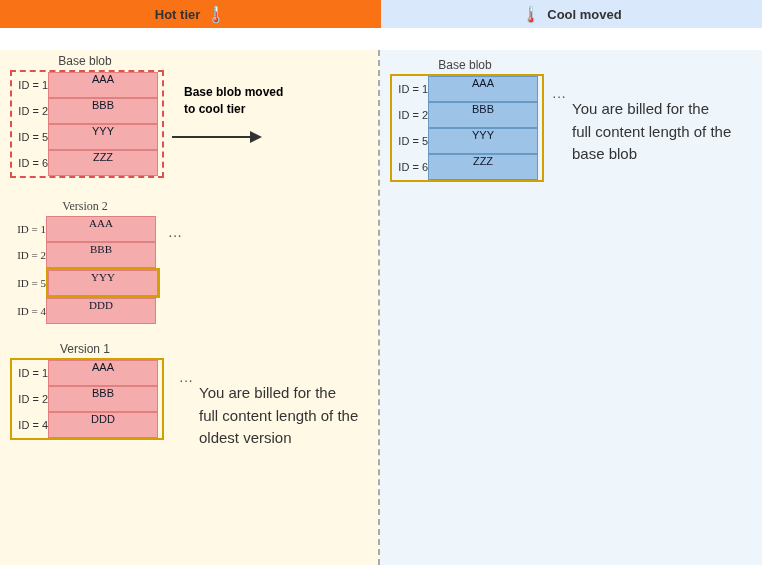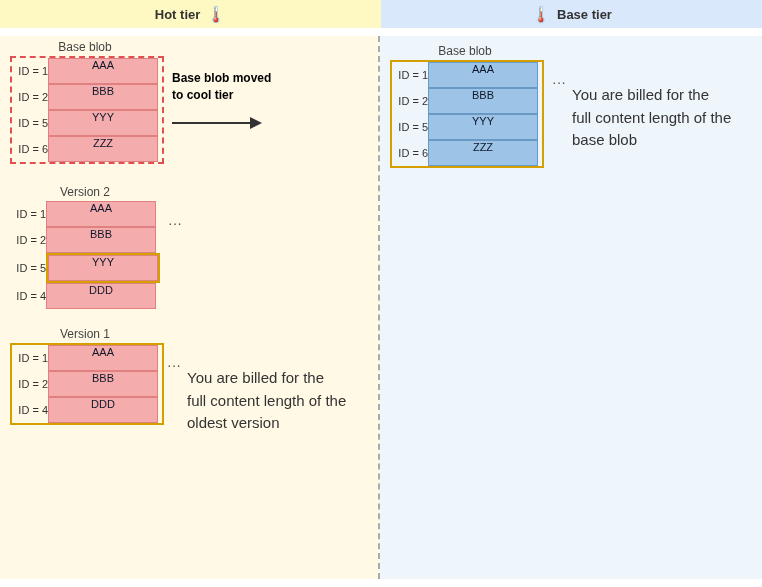--- a/index.html
+++ b/index.html
@@ -10,21 +10,21 @@
       width: 762px;
       height: 587px;
       overflow: hidden;
     }
 
     .header-bar {
       display: flex;
       height: 28px;
     }
     .hot-tier-header {
-      background: #fef9c3;
+      background: #f97316;
       flex: 1;
       display: flex;
       align-items: center;
       justify-content: center;
       font-weight: bold;
       font-size: 13px;
       color: #333;
       gap: 6px;
     }
     .cool-tier-header {
@@ -34,21 +34,21 @@
       align-items: center;
       justify-content: center;
       font-weight: bold;
       font-size: 13px;
       color: #333;
       gap: 6px;
     }
 
     .main-content {
       display: flex;
-      padding: 8px 0;
+      padding: 22px 0;
       height: 559px;
     }
 
     
     .left-side {
       width: 380px;
       padding: 4px 10px;
       display: flex;
       flex-direction: column;
       gap: 12px;
@@ -164,21 +164,21 @@
 </head>
 <body>
 
 <div class="header-bar">
   <div class="hot-tier-header">
     <span>Hot tier</span>
     <span style="font-size:16px;">🌡️</span>
   </div>
   <div class="cool-tier-header">
     <span style="font-size:16px; color:#4472C4;">🌡️</span>
-    <span>Base tier</span>
+    <span>Cool moved</span>
   </div>
 </div>
 
 <div class="main-content">
 
   <div class="left-side">
 
     <div style="display:flex; flex-direction:row; align-items:flex-start; gap:8px;">
       <div>
         <div class="section-title" style="width:150px; text-align:center;">Base blob</div>
@@ -208,32 +208,32 @@
                 <td>
                     <div class="block-cell block-pink">ZZZ</div>
                   </td>
               </tr>
             </tbody>
           </table>
         </div>
       </div>
 
       <div style="display:flex; flex-direction:column; align-items:flex-start; padding-top:30px; gap:4px;">
-        <div class="label-text-bold" style="white-space:pre-line;">Base blob moved
+        <div class="label-text-bold" style="white-space:pre-line;margin-left:12px;">Base blob moved
 to cool tier</div>
         <div style="margin-top:4px;">
           <svg width="90" height="22" viewBox="0 0 90 22">
             <line x1="0" y1="11" x2="78" y2="11" stroke="#333" stroke-width="2"></line>
             <polygon points="78,5 90,11 78,17" fill="#333"></polygon>
           </svg>
         </div>
       </div>
     </div>
 
-    <div style="display:flex; flex-direction:row; align-items:flex-start; gap:8px; margin-top:6px;">
+    <div style="display:flex; flex-direction:row; align-items:flex-start; gap:8px; margin-top:6px;font-family:Liberation Serif, serif;">
       <div>
         <div class="section-title" style="width:150px; text-align:center;">Version 2</div>
         <table class="blob-table" style="width:150px;">
           <tbody>
             <tr>
               <td class="id-col">ID = 1</td>
               <td>
                   <div class="block-cell block-pink">AAA</div>
                 </td>
             </tr>
@@ -258,21 +258,21 @@
                 </td>
             </tr>
           </tbody>
         </table>
       </div>
       <div style="display:flex; align-items:flex-start; padding-top:30px; gap:2px;">
         <span class="dots">···</span>
       </div>
     </div>
 
-    <div style="display:flex; flex-direction:row; align-items:flex-start; gap:3px; margin-top:6px;">
+    <div style="display:flex; flex-direction:row; align-items:flex-start; gap:15px; margin-top:6px;">
       <div>
         <div class="section-title" style="width:150px; text-align:center;">Version 1</div>
         <div class="outer-yellow">
           <table class="blob-table" style="width:150px;">
             <tbody>
               <tr>
                 <td class="id-col">ID = 1</td>
                 <td>
                     <div class="block-cell block-pink">AAA</div>
                   </td>

